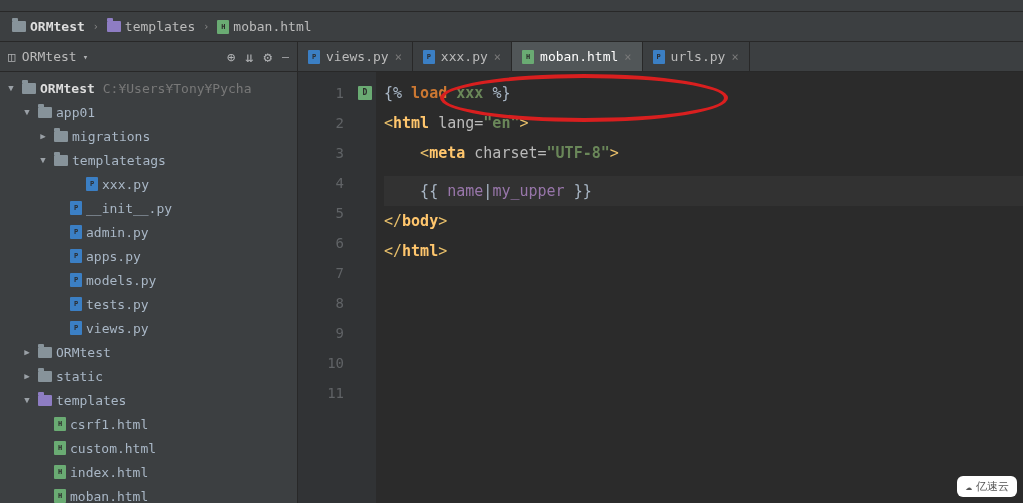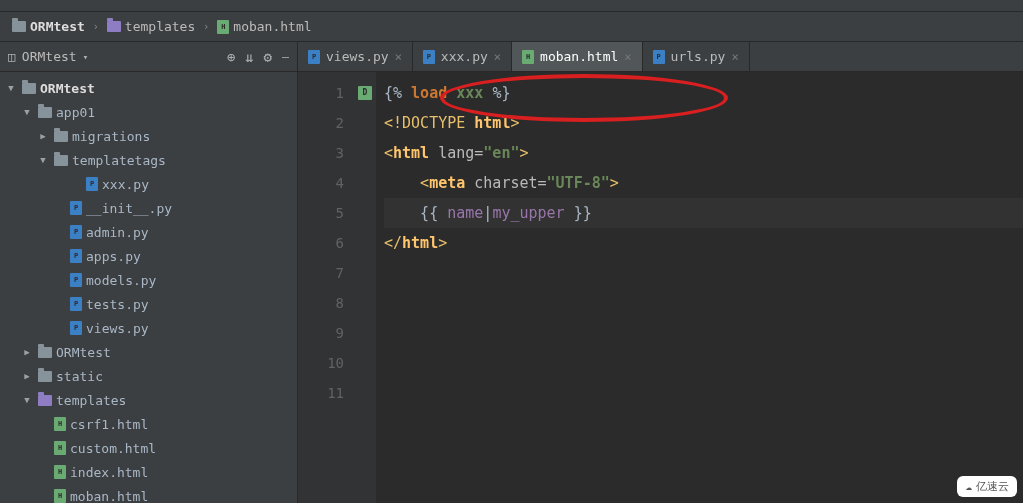--- a/index.html
+++ b/index.html
@@ -116,21 +116,21 @@
     .gutter {
       width:56px;background:#313335;color:#606366;text-align:right;padding:6px 10px 6px 6px;font-size:14px;line-height:30px;
     }
     .gutter-icon-col {
       width:22px;background:#313335;padding-top:6px;line-height:30px;display:flex;flex-direction:column;align-items:center;
     }
     .code {
       flex:1;padding:6px 0 6px 8px;font-size:15px;line-height:30px;position:relative;
     }
     .code-line { display:block; white-space:pre; position:relative; }
-    .code-line.hl { background:#323232; }
+    .code-line.hl { background:#323232;margin-top:8px; }
     .kw { color:#cc7832; font-weight:bold; }
     .tagname { color:#ffc66d; font-weight:bold; }
     .attr { color:#bababa; }
     .str { color:#6a8759; font-weight:bold; }
     .var { color:#9876aa; }
     .txt { color:#a9b7c6; }
     .yellow { color:#e8bf6a; }
     .circle-annot {
       position:absolute;
       left:64px; top:2px;
@@ -178,20 +178,21 @@
         <span>⇊</span>
         <span>⚙</span>
         <span>⎯</span>
       </div>
     </div>
     <div class="tree">
       <div class="tree-item d0">
         <span class="arrow">▼</span>
         <span class="folder-icon"></span>
         <span class="label" style="font-weight:bold;color:#ddd">ORMtest</span>
+        <span class="path">C:¥Users¥Tony¥Pycha</span>
       </div>
       <div class="tree-item d1">
         <span class="arrow">▼</span>
         <span class="folder-icon"></span>
         <span class="label">app01</span>
       </div>
       <div class="tree-item d2">
         <span class="arrow">▶</span>
         <span class="folder-icon"></span>
         <span class="label">migrations</span>
@@ -311,24 +312,24 @@
         <div>10</div>
         <div>11</div>
       </div>
       <div class="gutter-icon-col">
         <div style="height:30px;display:flex;align-items:center;justify-content:center">
           <span class="file-icon html" style="width:14px;height:14px;font-size:8px">D</span>
         </div>
       </div>
       <div class="code">
         <span class="code-line"><span class="txt">{% </span><span class="kw">load</span><span class="str"> xxx </span><span class="txt">%}</span></span>
-        <span class="code-line"><span class="yellow">&lt;!DOCTYPE </span><span class="tagname">html</span><span class="yellow">&gt;</span></span>
         <span class="code-line"><span class="yellow">&lt;</span><span class="tagname">html </span><span class="attr">lang=</span><span class="str">"en"</span><span class="yellow">&gt;</span></span>
         <span class="code-line"><span class="yellow">    &lt;</span><span class="tagname">meta </span><span class="attr">charset=</span><span class="str">"UTF-8"</span><span class="yellow">&gt;</span></span>
         <span class="code-line hl"><span class="txt">    {{ </span><span class="var">name</span><span class="txt">|</span><span class="var">my_upper</span><span class="txt"> }}</span></span>
+        <span class="code-line"><span class="yellow">&lt;/</span><span class="tagname">body</span><span class="yellow">&gt;</span></span>
         <span class="code-line"><span class="yellow">&lt;/</span><span class="tagname">html</span><span class="yellow">&gt;</span></span>
         <div class="circle-annot"></div>
       </div>
     </div>
   </div>
 </div>
 
 <div class="watermark">
   <span>☁</span>
   <span>亿速云</span>

